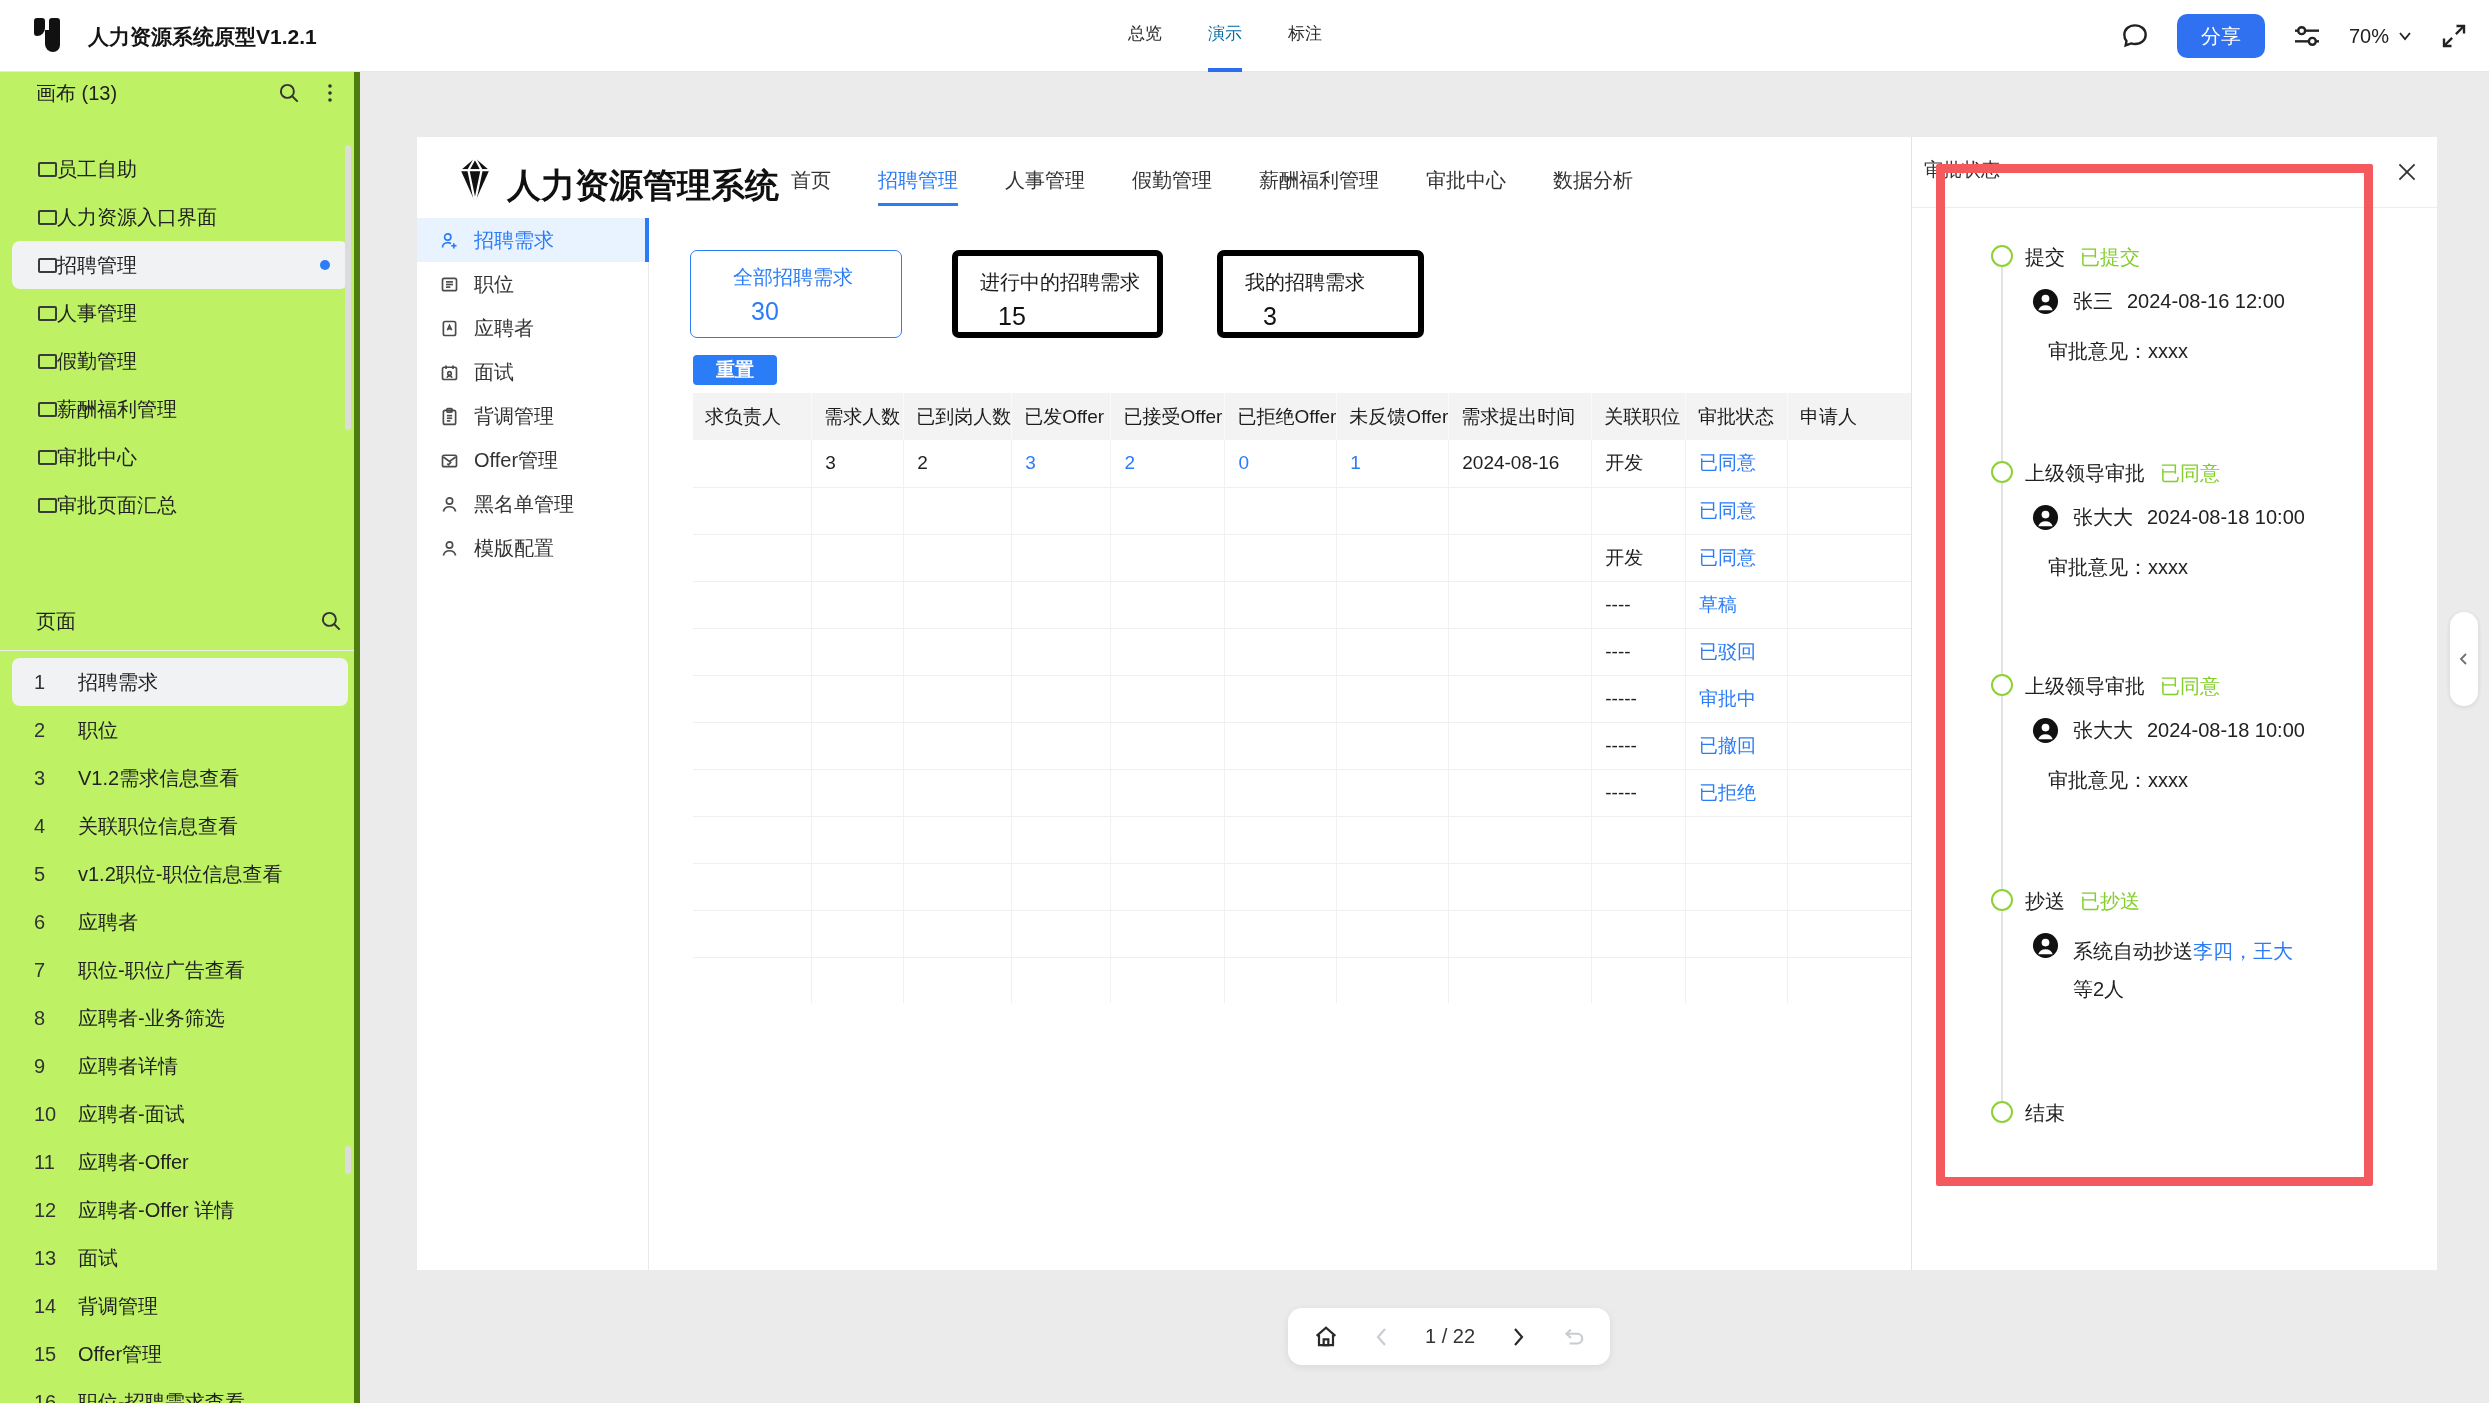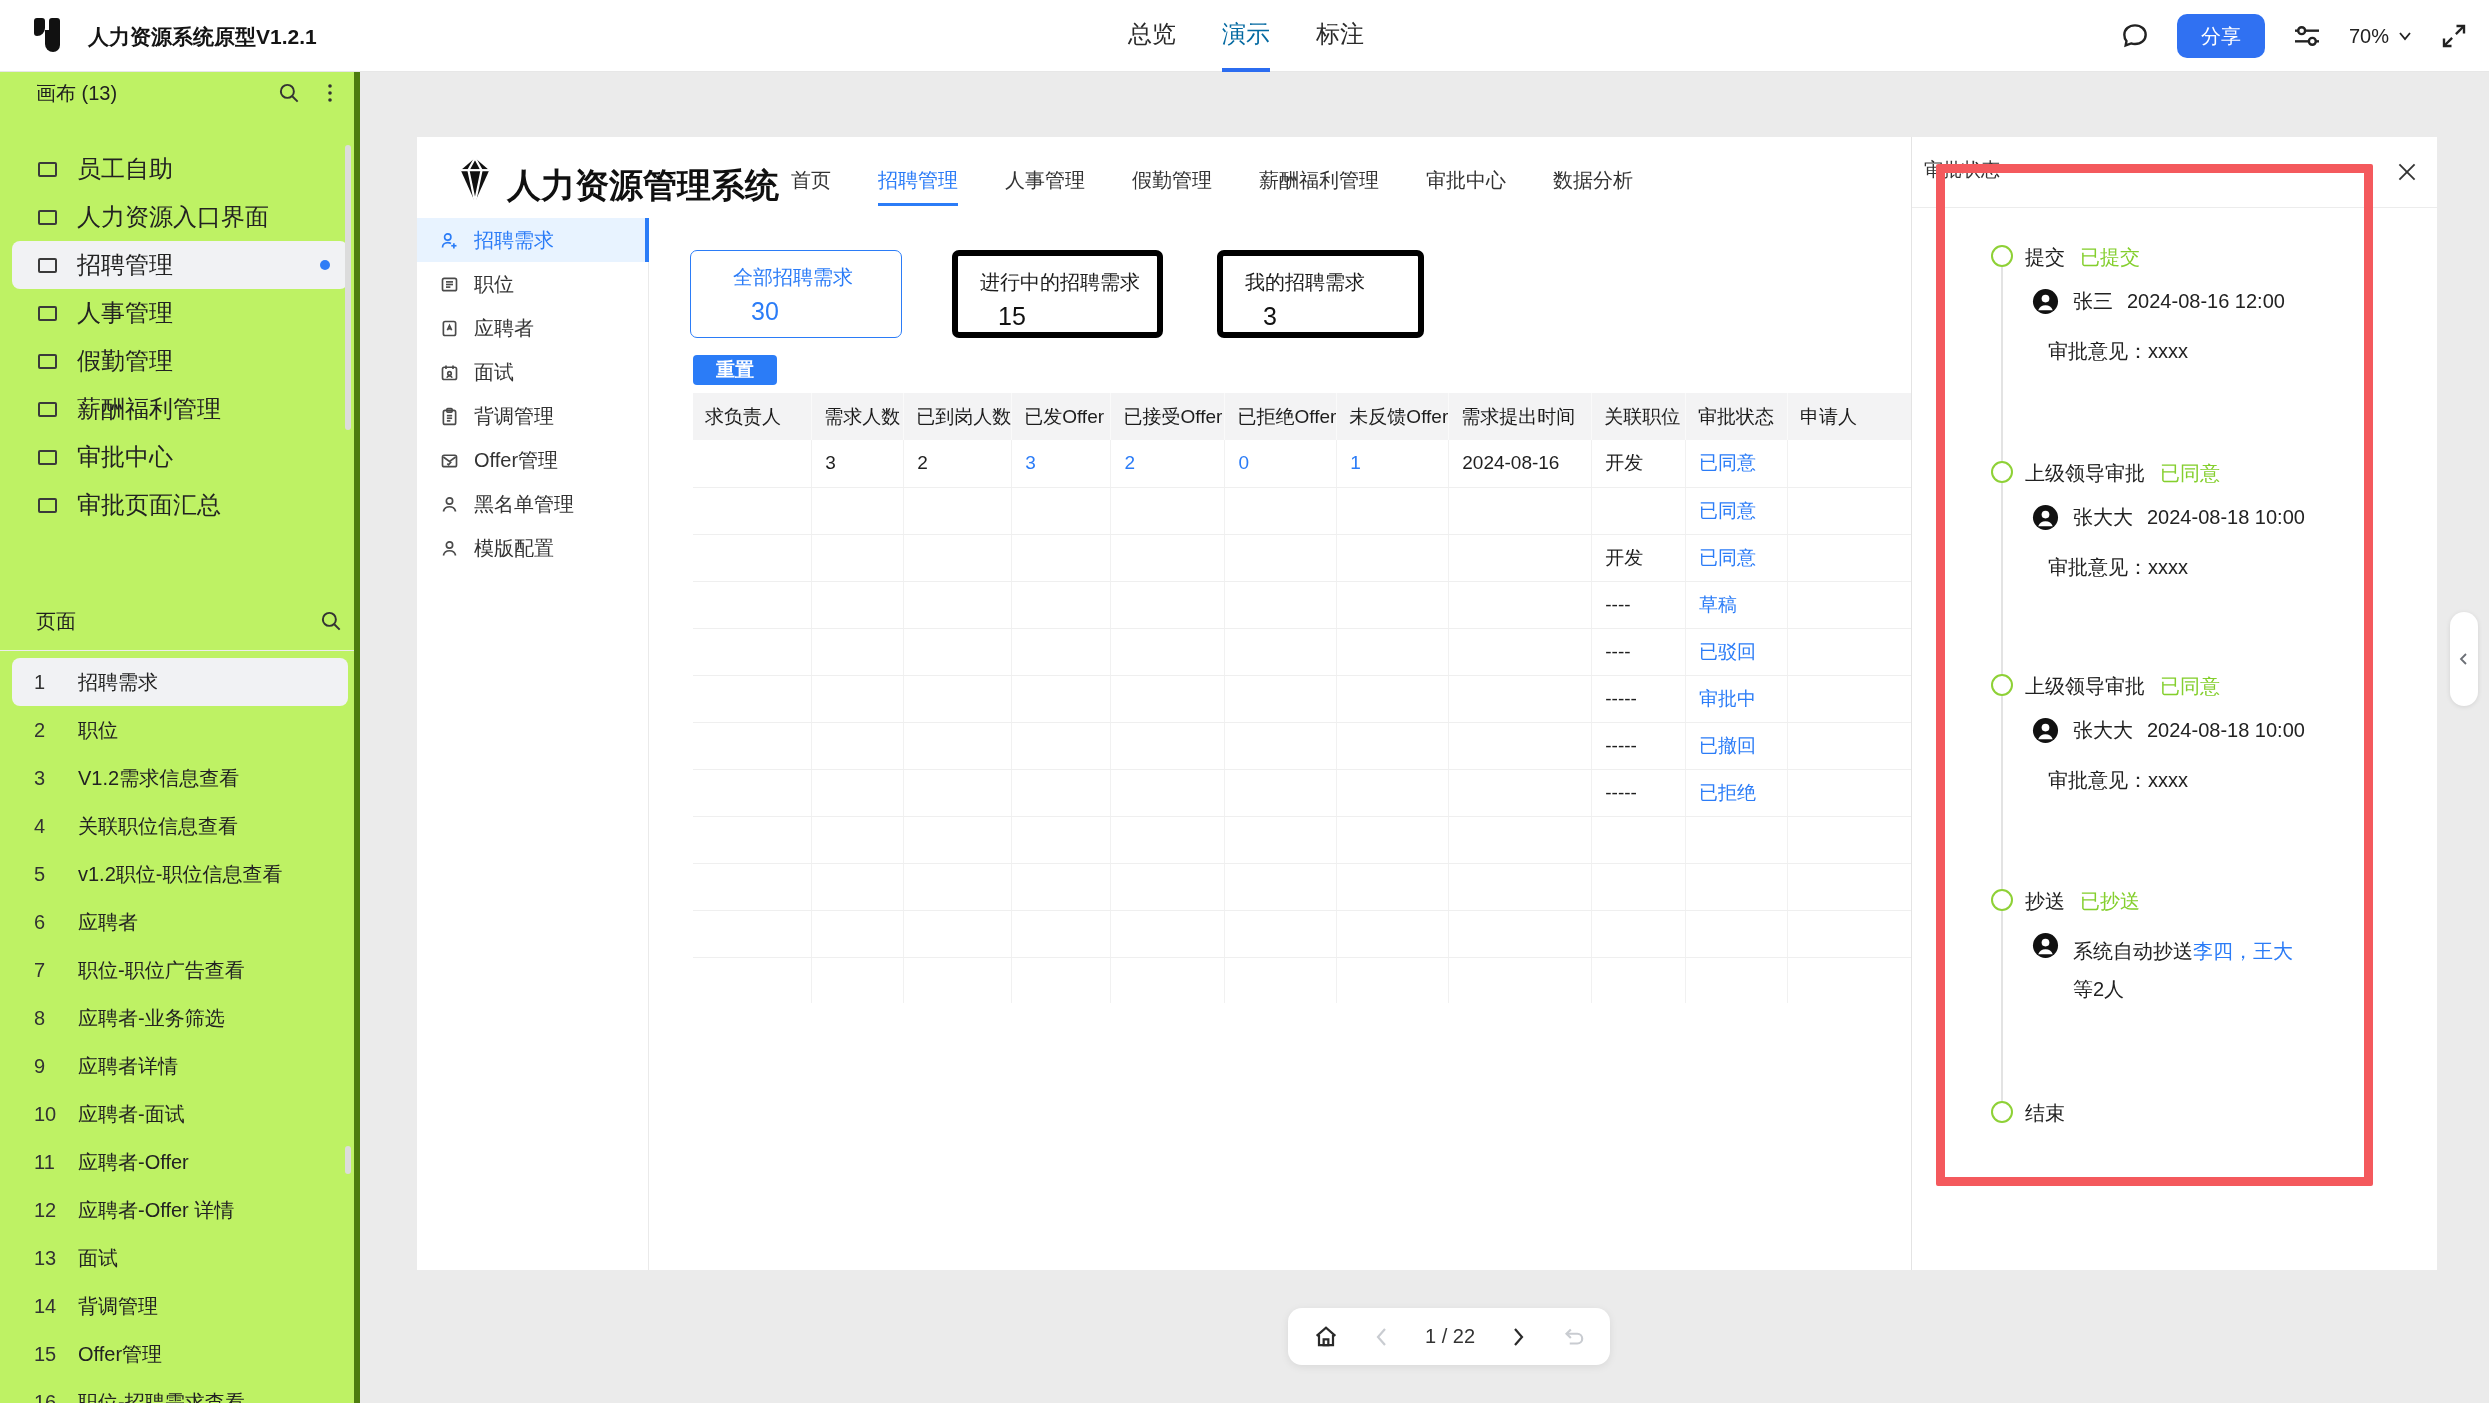--- a/index.html
+++ b/index.html
@@ -7,36 +7,36 @@
   body { font-family:"Liberation Sans","DejaVu Sans",sans-serif; background:#ebebeb; color:#1f1f1f; position:relative; }
 
   
   .topbar { position:absolute; left:0; top:0; width:2489px; height:72px; background:#fff; border-bottom:1px solid #e7e7e7; z-index:40; }
   .logo { position:absolute; left:34px; top:16px; width:46px; height:42px; }
   .logo .b1 { position:absolute; left:0; top:2px; width:11px; height:18px; background:#111; border-radius:3px 3px 8px 3px; }
   .logo .b2 { position:absolute; left:15px; top:2px; width:11px; height:19px; background:#111; border-radius:3px 3px 3px 3px; }
   .logo .b3 { position:absolute; left:11px; top:14px; width:15px; height:22px; background:#111; border-radius:0 0 12px 14px; }
   .doc-title { position:absolute; left:88px; top:23px; font-size:21px; font-weight:bold; color:#141414; }
   .top-tabs { position:absolute; left:1128px; top:0; height:72px; display:flex; gap:46px; align-items:center; }
-  .top-tab { font-size:24px; color:#2a2a2a; height:72px; line-height:68px; cursor:pointer; border-bottom:4px solid transparent; }
+  .top-tab { font-size:17px; color:#2a2a2a; height:72px; line-height:68px; cursor:pointer; border-bottom:4px solid transparent; }
   .top-tab.active { color:#0369a1; border-bottom-color:#2b6cf0; }
   .top-right { position:absolute; right:20px; top:0; height:72px; display:flex; align-items:center; gap:26px; }
   .share-btn { background:#3071f2; color:#fff; font-size:20px; border:none; border-radius:10px; width:88px; height:44px; cursor:pointer; }
   .zoom-ctl { display:flex; align-items:center; gap:8px; font-size:20px; color:#222; cursor:pointer; }
   .icon-btn { display:flex; align-items:center; justify-content:center; cursor:pointer; }
 
   
   .sidebar { position:absolute; left:0; top:72px; width:360px; height:1331px; background:#bef264; border-right:6px solid #4d7c0f; z-index:30; overflow:hidden; }
   .panel-head { position:absolute; left:0; width:360px; height:44px; }
   .panel-head .ph-title { position:absolute; left:36px; top:8px; font-size:20px; color:#1f1f1f; }
   .canvas-list { position:absolute; left:0; top:73px; width:360px; }
   .canvas-item { position:relative; height:48px; margin:0 12px; display:flex; align-items:center; cursor:pointer; }
   .canvas-item.active { background:#f1f2f4; border-radius:8px; }
   .canvas-item .sq { width:19px; height:15px; border:2.5px solid #3a3a3a; border-radius:2px; margin-left:26px; }
-  .canvas-item .lbl { font-size:24px; color:#222; margin-left:20px; }
+  .canvas-item .lbl { font-size:20px; color:#222; }
   .canvas-item .dot { display:none; position:absolute; right:18px; top:19px; width:10px; height:10px; border-radius:50%; background:#2f7df6; }
   .canvas-item.active .dot { display:block; }
   .pages-head { top:528px; }
   .pages-divider { position:absolute; left:0; top:578px; width:360px; height:1px; background:#ececec; }
   .pages-list { position:absolute; left:0; top:586px; width:360px; }
   .page-item { height:48px; margin:0 12px; display:flex; align-items:center; cursor:pointer; }
   .page-item.active { background:#f1f2f4; border-radius:8px; }
   .page-item .num { width:36px; margin-left:22px; font-size:20px; color:#333; }
   .page-item .lbl { font-size:20px; color:#222; margin-left:8px; white-space:nowrap; }
   .scroll-thumb { position:absolute; width:6px; border-radius:3px; background:#dcdcdc; right:3px; }

